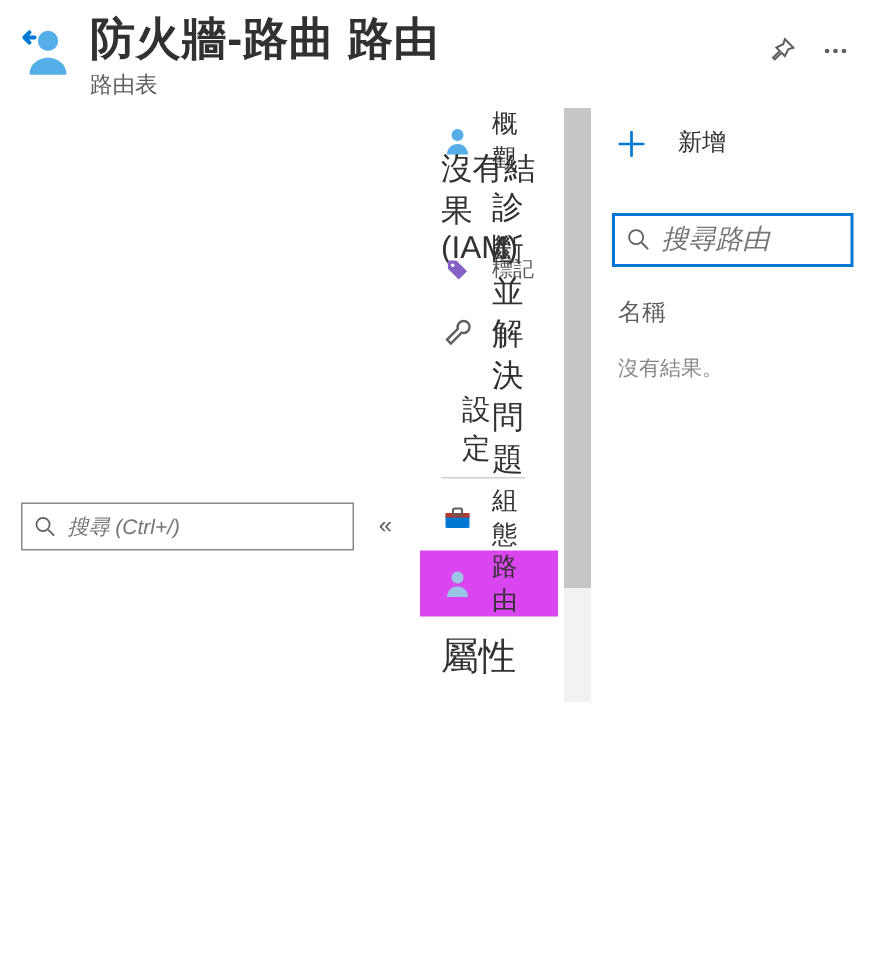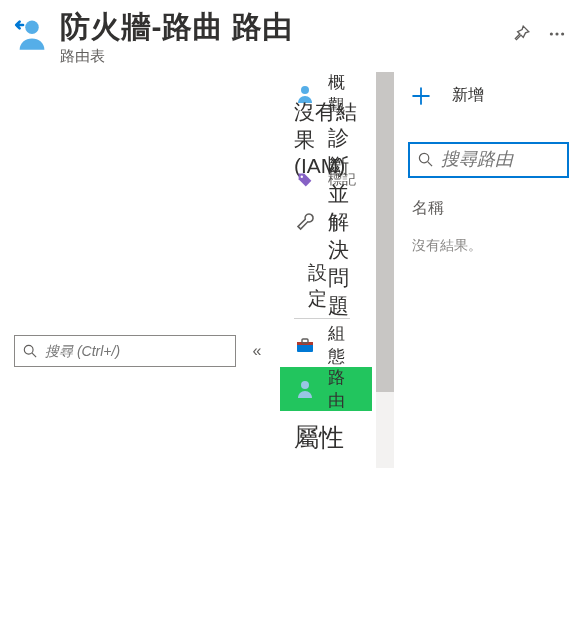--- a/index.html
+++ b/index.html
@@ -125,21 +125,21 @@
     display:flex;
     align-items:center;
     height: 44px;
     padding: 0 14px;
     cursor:pointer;
     gap: 12px;
     font-size: 17px;
     color:#323130;
   }
   .nav-item.large { font-size: 21px; }
-  .nav-item.selected { background: #22c55e; }
+  .nav-item.selected { background: #d946ef; }
   .nav-item .nav-icon {
     width: 22px; height: 22px;
     display:flex; align-items:center; justify-content:center;
     flex-shrink:0;
   }
   .nav-item.no-icon .nav-icon { width:0; margin-right:-12px; }
   .nav-item.small { font-size: 14px; color:#605e5c; height:40px; }
 
   .section-hdr {
     padding: 10px 14px 6px 14px;

